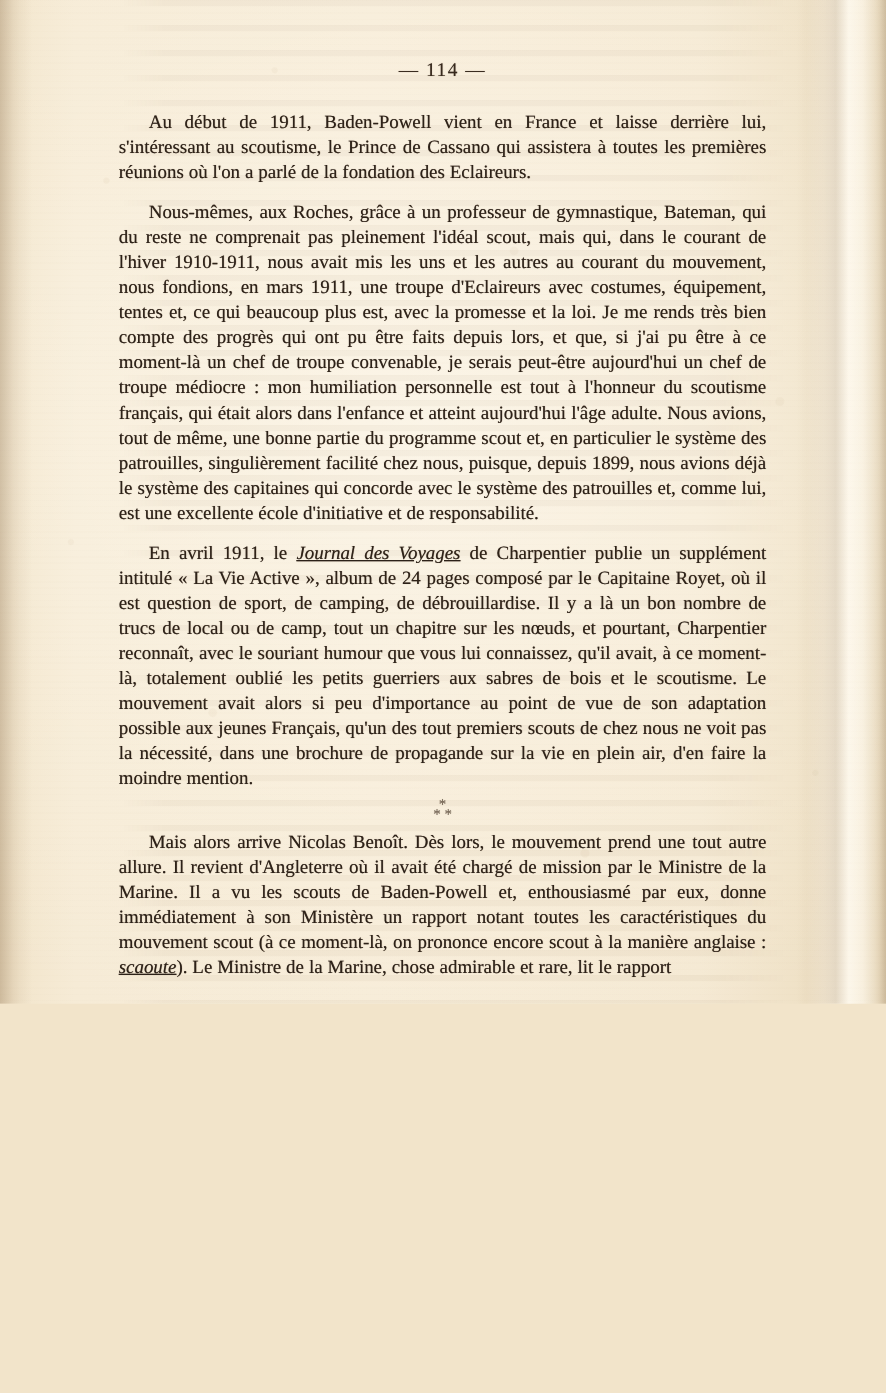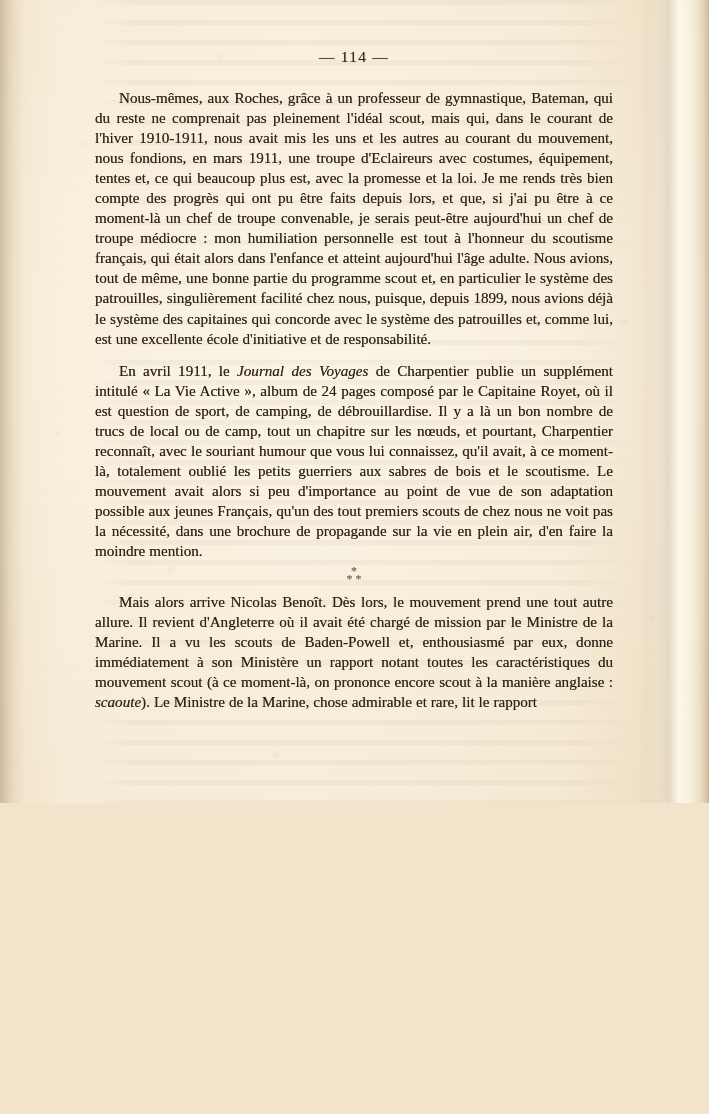--- a/index.html
+++ b/index.html
@@ -151,20 +151,21 @@
     color: #2c2118;
     word-spacing: 0.2px;
     text-shadow:
        0 0 0.55px rgba(54,38,24,0.50),
        0.35px 0.15px 0.5px rgba(92,66,40,0.22);
   }
   p.para + p.para { margin-top: 12px; }
 
   em.ital {
     font-style: italic;
+    text-decoration: underline;
   }
 
   
   .ornament {
     margin: 7px 0 6px 0;
     text-align: center;
     line-height: 7px;
     color: #4a392a;
     opacity: 0.78;
   }
@@ -187,20 +188,21 @@
 <body>
 
 <div id="page">
 
   <div id="content">
 
     <div class="folio">— 114 —</div>
 
     <div id="body-text">
 
+      <p class="para">Au début de 1911, Baden-Powell vient en France et laisse derrière lui, s'intéressant au scoutisme, le Prince de Cassano qui assistera à toutes les premières réunions où l'on a parlé de la fondation des Eclaireurs.</p>
 
       <p class="para">Nous-mêmes, aux Roches, grâce à un professeur de gymnastique, Bateman, qui du reste ne comprenait pas pleinement l'idéal scout, mais qui, dans le courant de l'hiver 1910-1911, nous avait mis les uns et les autres au courant du mouvement, nous fondions, en mars 1911, une troupe d'Eclaireurs avec costumes, équipement, tentes et, ce qui beaucoup plus est, avec la promesse et la loi. Je me rends très bien compte des progrès qui ont pu être faits depuis lors, et que, si j'ai pu être à ce moment-là un chef de troupe convenable, je serais peut-être aujourd'hui un chef de troupe médiocre : mon humiliation personnelle est tout à l'honneur du scoutisme français, qui était alors dans l'enfance et atteint aujourd'hui l'âge adulte. Nous avions, tout de même, une bonne partie du programme scout et, en particulier le système des patrouilles, singulièrement facilité chez nous, puisque, depuis 1899, nous avions déjà le système des capitaines qui concorde avec le système des patrouilles et, comme lui, est une excellente école d'initiative et de responsabilité.</p>
 
       <p class="para">En avril 1911, le <em class="ital">Journal des Voyages</em> de Charpentier publie un supplément intitulé « La Vie Active », album de 24 pages composé par le Capitaine Royet, où il est question de sport, de camping, de débrouillardise. Il y a là un bon nombre de trucs de local ou de camp, tout un chapitre sur les nœuds, et pourtant, Charpentier reconnaît, avec le souriant humour que vous lui connaissez, qu'il avait, à ce moment-là, totalement oublié les petits guerriers aux sabres de bois et le scoutisme. Le mouvement avait alors si peu d'importance au point de vue de son adaptation possible aux jeunes Français, qu'un des tout premiers scouts de chez nous ne voit pas la nécessité, dans une brochure de propagande sur la vie en plein air, d'en faire la moindre mention.</p>
 
       <div class="ornament">
         <span class="ast-top">*</span>
         <span class="ast-bot">**</span>
       </div>
 

